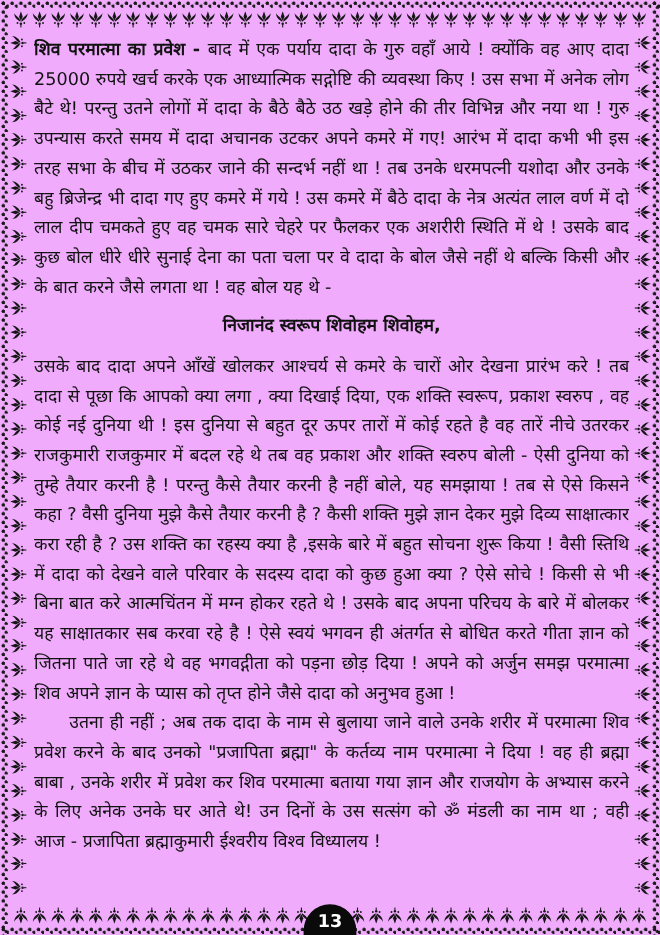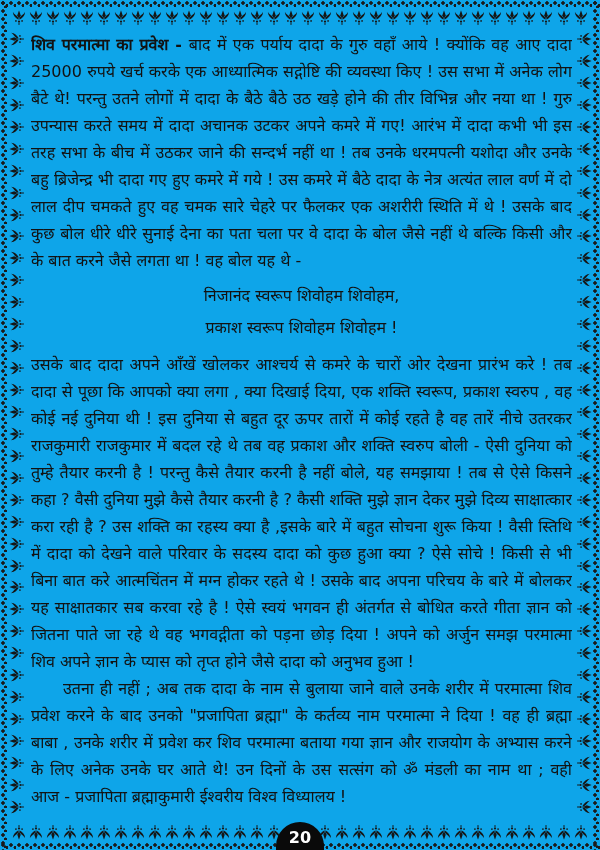--- a/index.html
+++ b/index.html
@@ -1,18 +1,18 @@
 <!DOCTYPE html>
 <html lang="hi"><head>
 <meta charset="utf-8">
 <style>
   html,body{margin:0;padding:0;background:#dcdcdc;}
   .page{
     position:relative;width:600px;height:850px;margin:0 auto;
-    background:#0ea5e9;color:#121212;overflow:hidden;
+    background:#f0abfc;color:#121212;overflow:hidden;
     font-family:"DejaVu Sans","Liberation Sans",sans-serif;
     box-sizing:border-box;
   }
   
   .chain-h{
     position:absolute;left:0;right:0;height:8px;z-index:2;
     background-image:
       radial-gradient(circle at 3px 3px,#1a1a1a 1.5px,transparent 1.9px),
       radial-gradient(circle at 7px 5.5px,#1a1a1a 1.3px,transparent 1.7px);
     background-size:8px 8px;
@@ -53,21 +53,21 @@
     display:flex;align-items:flex-end;justify-content:center;
   }
   .page-num span{color:#ffffff;font-weight:bold;font-size:16px;line-height:24px;}
   
   .content{
     position:absolute;left:31px;right:28px;top:31px;bottom:40px;
     font-size:16px;line-height:27px;text-align:justify;overflow:hidden;z-index:3;
   }
   .content p{margin:0;}
   .lead{font-weight:bold;}
-  .verses{text-align:center;font-weight:normal;margin:7px 0 8px;line-height:30px;}
+  .verses{text-align:center;font-weight:bold;margin:7px 0 8px;line-height:30px;}
   .verse{margin:2px 0;}
   .p3{text-indent:32px;margin-top:2px;}
 </style>
 </head>
 <body>
 
 <svg width="0" height="0" style="position:absolute" aria-hidden="true">
   <defs>
     <symbol id="motif-shape" viewBox="0 0 20 22">
       <path d="M10 0 L12.4 7 L10 12.5 L7.6 7 Z"></path>
@@ -515,24 +515,23 @@
       <svg class="m" viewBox="0 0 20 22">
         <use href="#motif-shape"></use>
       </svg>
     </div>
 
   <div class="content">
     <p><span class="lead">शिव परमात्मा का प्रवेश - </span><span>बाद में एक पर्याय दादा के गुरु वहाँ आये ! क्योंकि वह आए दादा 25000 रुपये खर्च करके एक आध्यात्मिक सद्गोष्टि की व्यवस्था किए ! उस सभा में अनेक लोग बैटे थे! परन्तु उतने लोगों में दादा के बैठे बैठे उठ खड़े होने की तीर विभिन्न और नया था ! गुरु उपन्यास करते समय में दादा अचानक उटकर अपने कमरे में गए! आरंभ में दादा कभी भी इस तरह सभा के बीच में उठकर जाने की सन्दर्भ नहीं था ! तब उनके धरमपत्नी यशोदा और उनके बहु ब्रिजेन्द्र भी दादा गए हुए कमरे में गये ! उस कमरे में बैठे दादा के नेत्र अत्यंत लाल वर्ण में दो लाल दीप चमकते हुए वह चमक सारे चेहरे पर फैलकर एक अशरीरी स्थिति में थे ! उसके बाद कुछ बोल धीरे धीरे सुनाई देना का पता चला पर वे दादा के बोल जैसे नहीं थे बल्कि किसी और के बात करने जैसे लगता था ! वह बोल यह थे -</span></p>
 
     <div class="verses">
       <div class="verse">निजानंद  स्वरूप शिवोहम शिवोहम,</div>
-      <div class="verse">प्रकाश  स्वरूप शिवोहम शिवोहम !</div>
     </div>
 
     <p>उसके बाद दादा अपने आँखें खोलकर आश्चर्य से कमरे के चारों ओर देखना प्रारंभ करे ! तब दादा से पूछा कि आपको क्या लगा , क्या दिखाई दिया, एक शक्ति स्वरूप, प्रकाश स्वरुप , वह कोई नई दुनिया थी ! इस दुनिया से बहुत दूर ऊपर तारों में कोई रहते है वह तारें नीचे उतरकर राजकुमारी राजकुमार में बदल रहे थे तब वह प्रकाश और शक्ति स्वरुप बोली - ऐसी दुनिया को तुम्हे तैयार करनी है ! परन्तु कैसे तैयार करनी है नहीं बोले, यह समझाया ! तब से ऐसे किसने कहा ? वैसी दुनिया मुझे कैसे तैयार करनी है ? कैसी शक्ति मुझे ज्ञान  देकर मुझे दिव्य  साक्षात्कार करा रही है ? उस शक्ति का रहस्य क्या है ,इसके बारे में बहुत सोचना शुरू किया ! वैसी स्तिथि में दादा को देखने वाले परिवार के सदस्य दादा को कुछ हुआ क्या ?  ऐसे सोचे ! किसी से भी बिना बात करे आत्मचिंतन में मग्न होकर रहते थे ! उसके बाद अपना  परिचय के बारे में बोलकर यह साक्षातकार सब करवा रहे है ! ऐसे स्वयं भगवन ही अंतर्गत से बोधित करते गीता ज्ञान को जितना पाते जा रहे थे वह भगवद्गीता को पड़ना छोड़ दिया ! अपने को  अर्जुन समझ  परमात्मा शिव अपने ज्ञान के प्यास को तृप्त होने जैसे दादा को अनुभव हुआ !</p>
     <p class="p3">उतना ही नहीं ; अब तक दादा के नाम से बुलाया जाने वाले उनके शरीर में परमात्मा शिव प्रवेश करने के बाद उनको "प्रजापिता ब्रह्मा" के कर्तव्य नाम परमात्मा ने दिया ! वह ही ब्रह्मा बाबा , उनके शरीर में प्रवेश कर शिव परमात्मा बताया गया ज्ञान और राजयोग के अभ्यास करने के लिए अनेक उनके घर आते थे! उन दिनों के उस सत्संग को ॐ मंडली का नाम था ; वही आज - प्रजापिता ब्रह्माकुमारी ईश्वरीय विश्व विध्यालय !</p>
   </div>
 
   <div class="page-num">
-    <span>20</span>
+    <span>13</span>
   </div>
 
 </div>
 
 </body></html>

